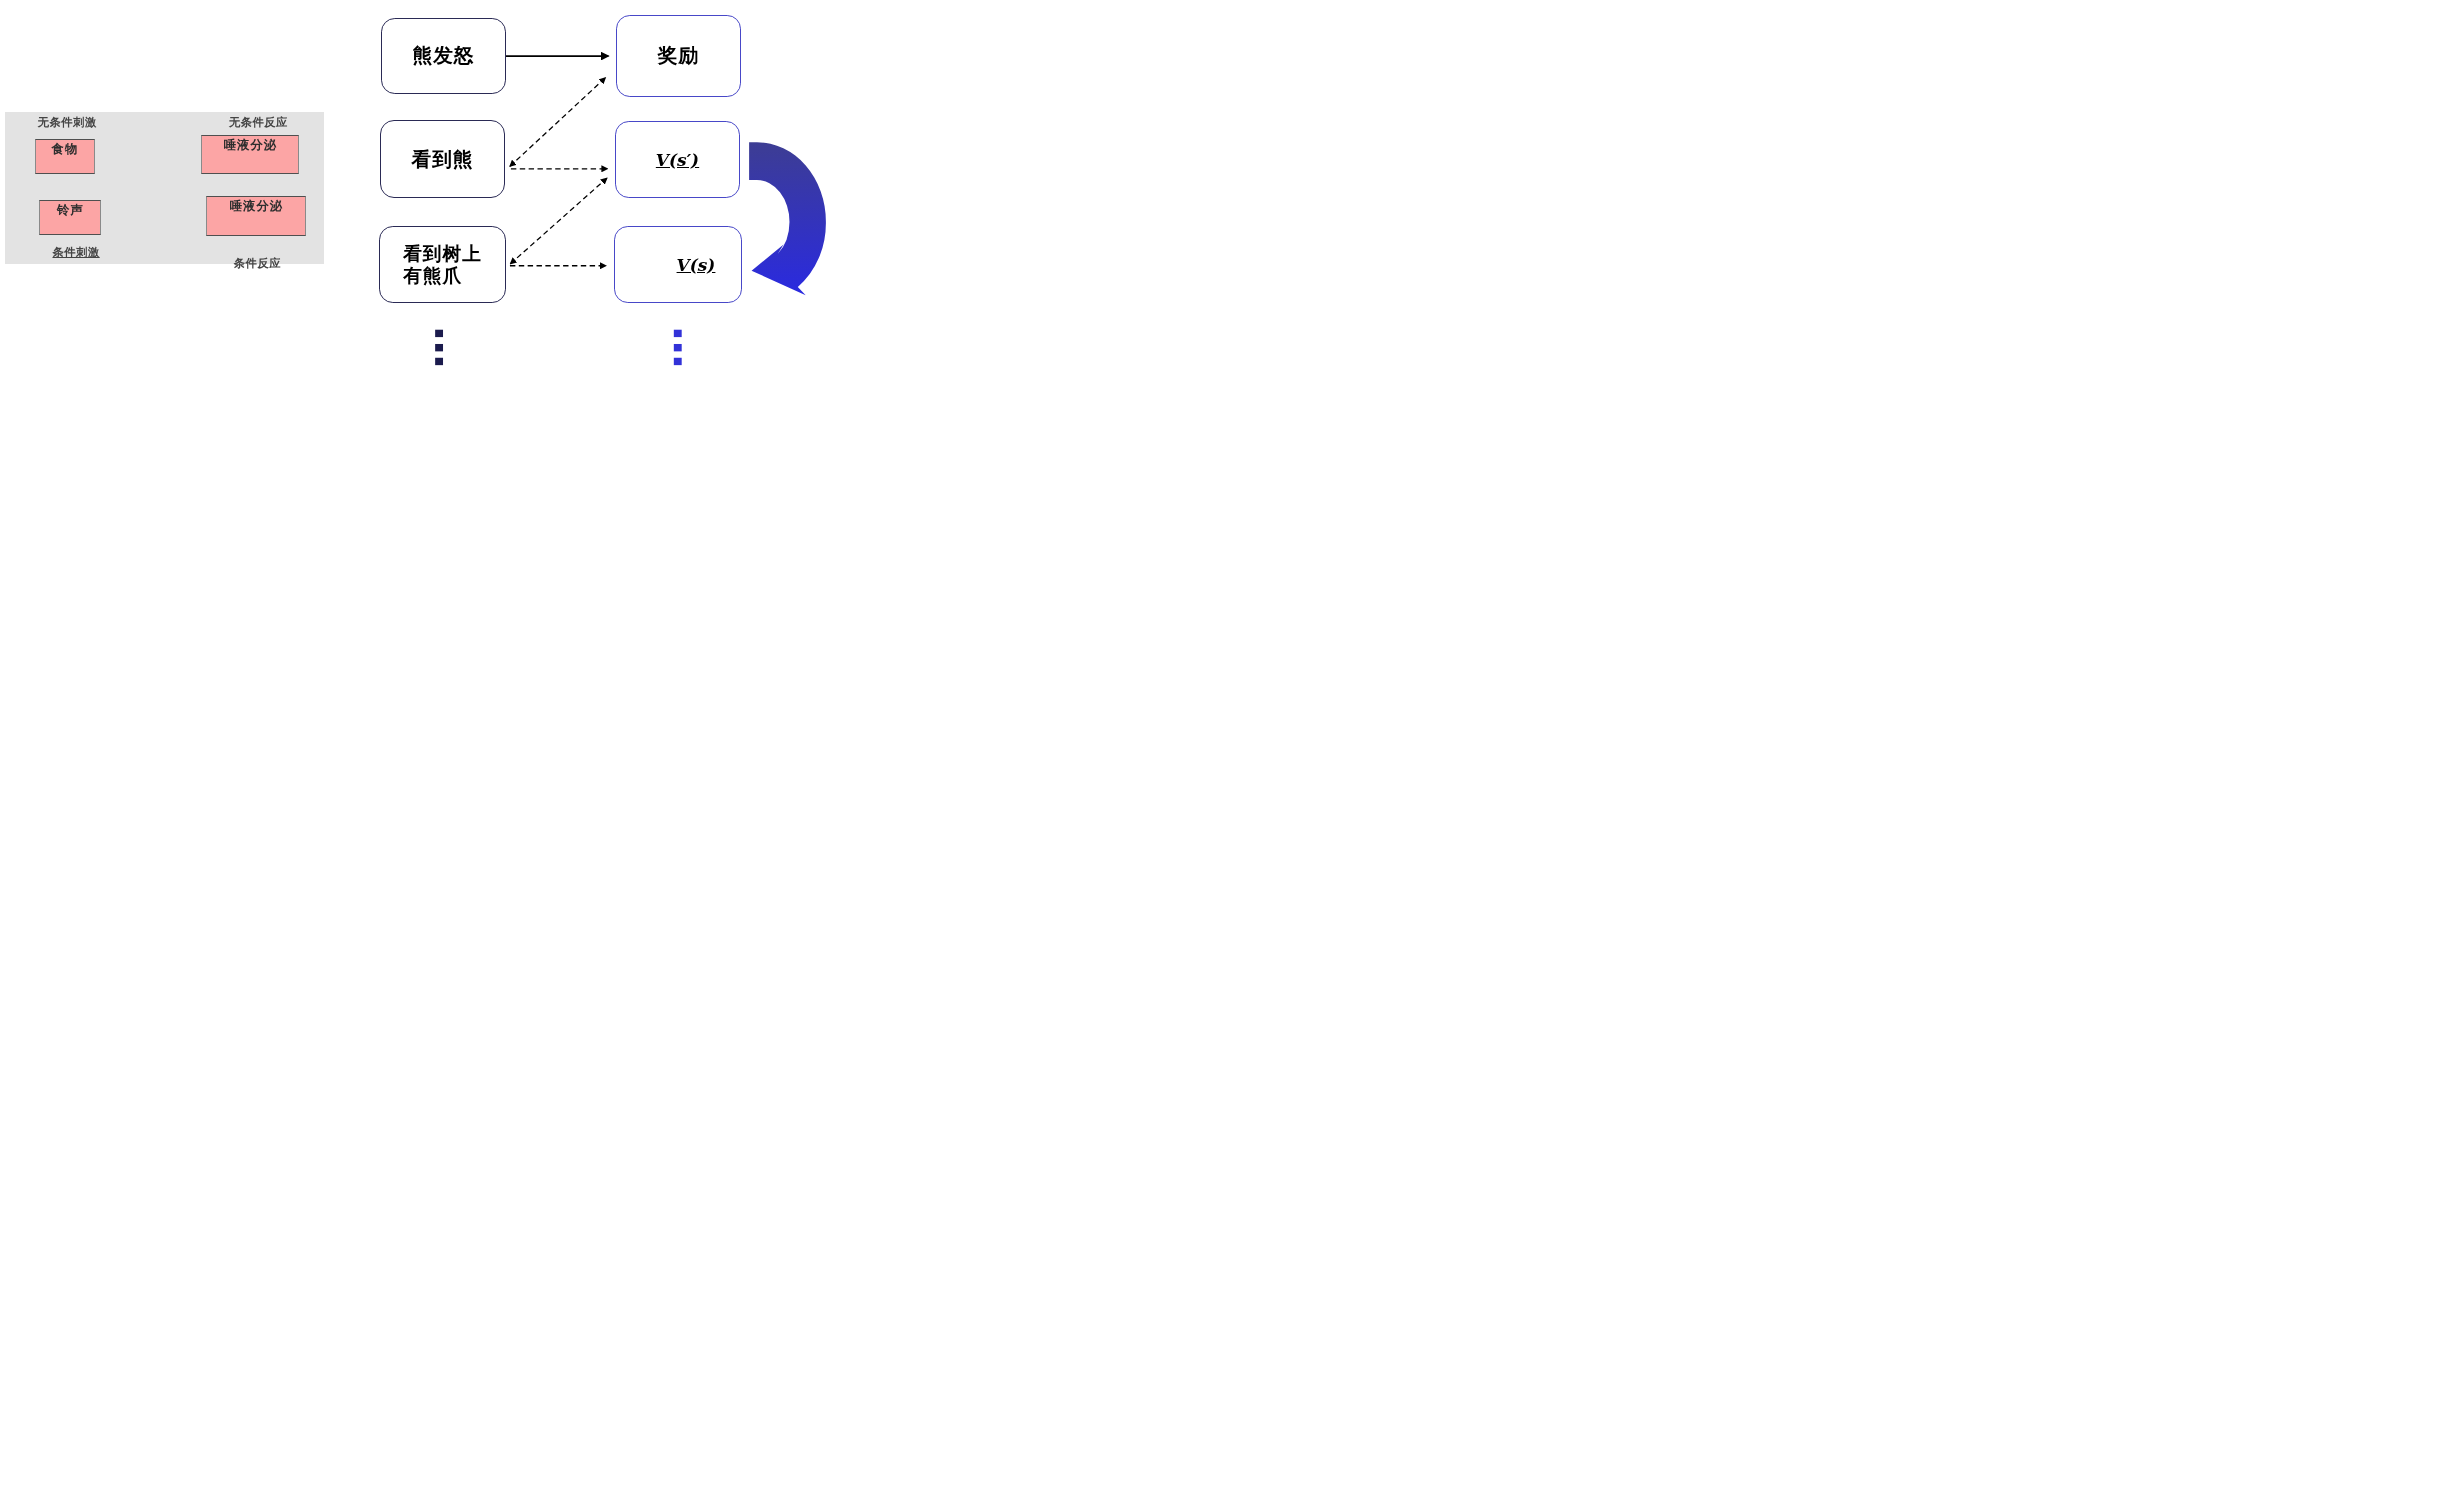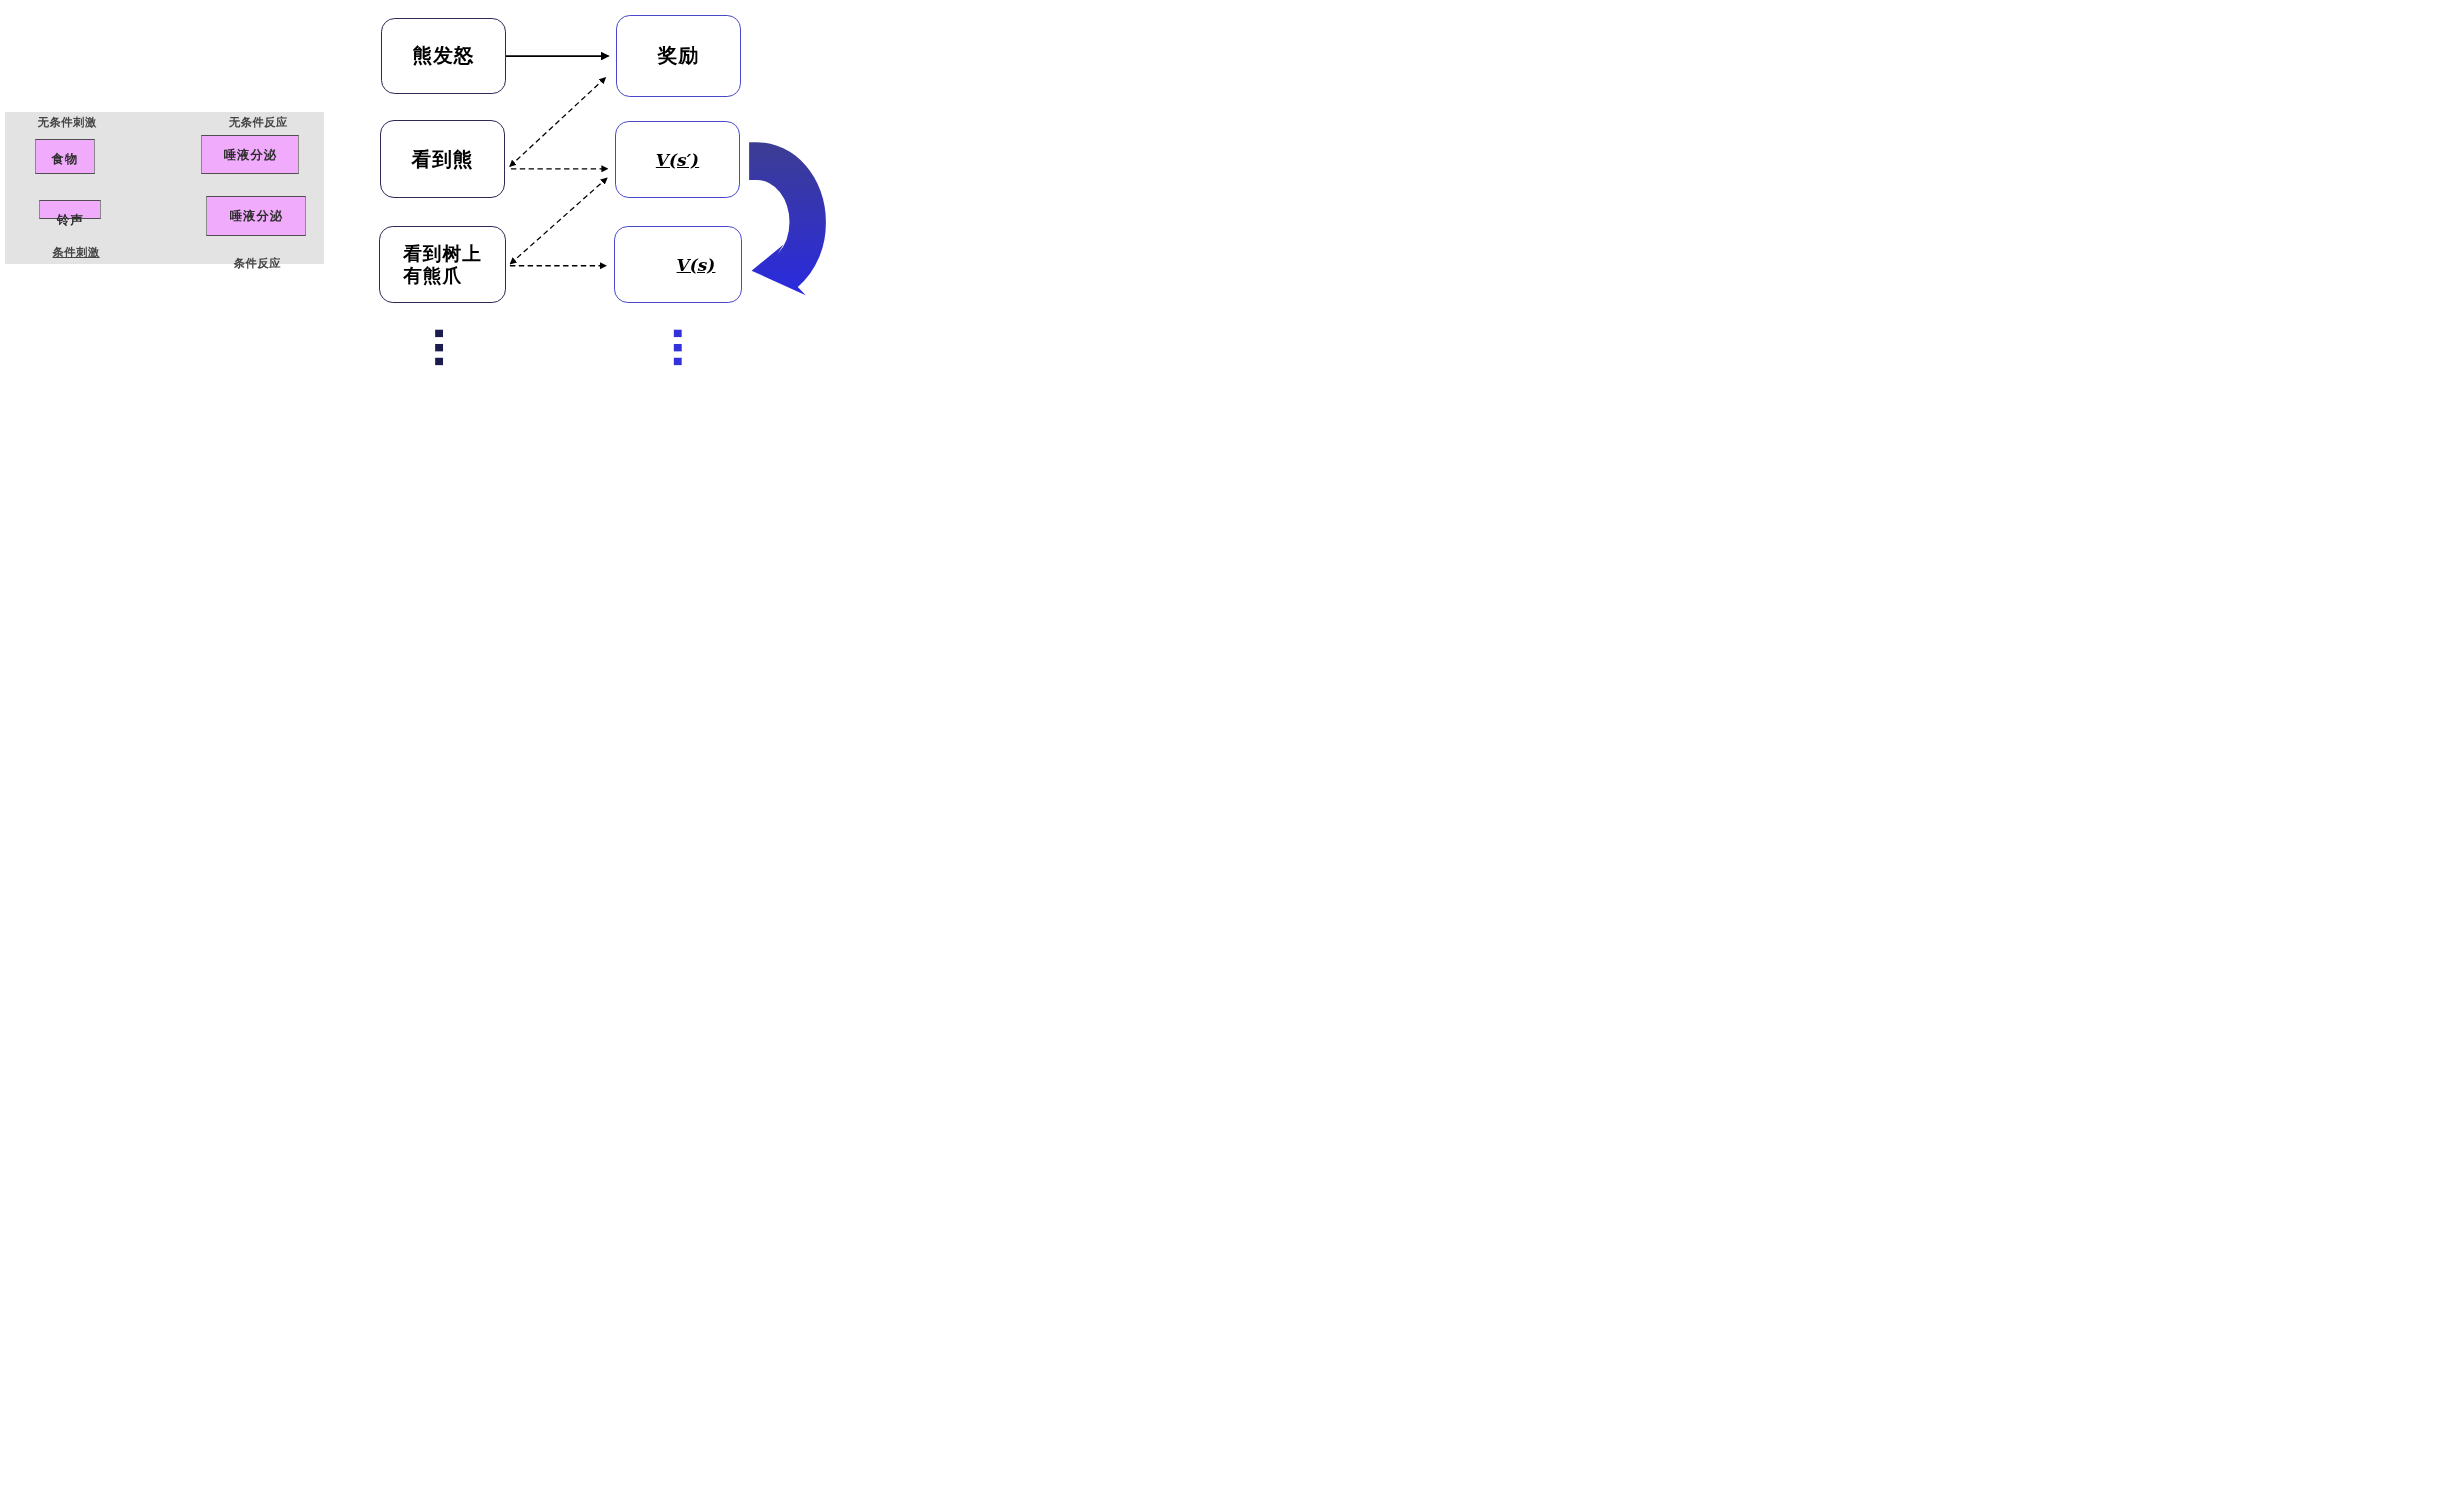--- a/index.html
+++ b/index.html
@@ -9,26 +9,26 @@
   }
   #gfx{position:absolute;left:0;top:0;width:826px;height:374px;}
 
   
   .gray-panel{position:absolute;left:5.4px;top:112px;width:319px;height:152px;background:#e3e3e3;}
   .gp-label{
     position:absolute;width:98px;text-align:center;font-size:11.3px;font-weight:600;
     color:#454545;letter-spacing:0.5px;white-space:nowrap;
   }
   .gp-box{
-    position:absolute;background:#f0abfc;
+    position:absolute;background:#fca5a5;
     border-left:0.5px solid #8a8a8a;border-right:0.5px solid #8a8a8a;
     border-top:1.5px solid #4f4f4f;border-bottom:1.5px solid #4f4f4f;
     display:flex;justify-content:center;align-items:flex-start;
     font-size:12.3px;font-weight:600;color:#2e2e2e;letter-spacing:1px;
-    box-sizing:border-box;padding-top:11px;
+    box-sizing:border-box;padding-top:1px;
   }
 
   
   .node{
     position:absolute;background:#ffffff;border-radius:13.8px;box-sizing:border-box;
     display:flex;justify-content:center;align-items:center;text-align:left;
     font-size:19.7px;font-weight:700;color:#000000;letter-spacing:1px;
   }
   .state{border:1.5px solid #2a2a55;}
   .value{border:1.5px solid #4848c8;}
@@ -91,21 +91,21 @@
       <rect x="1369" y="727" width="16" height="15"></rect>
     </g>
   </svg>
 
   <div class="gray-panel">
     <div class="gp-label" style="left:12.8px;top:2.5px;">无条件刺激</div>
     <div class="gp-label" style="left:204px;top:2.5px;">无条件反应</div>
 
     <div class="gp-box" style="left:29.5px;top:27px;width:60px;height:35px;">食物</div>
     <div class="gp-box" style="left:196px;top:22.7px;width:98px;height:39px;">唾液分泌</div>
-    <div class="gp-box" style="left:34px;top:88px;width:62px;height:19px;">铃声</div>
+    <div class="gp-box" style="left:34px;top:88px;width:62px;height:35px;">铃声</div>
     <div class="gp-box" style="left:201px;top:84px;width:100px;height:40px;">唾液分泌</div>
 
     <div class="gp-label" style="left:21.7px;top:133px;text-decoration:underline;">条件刺激</div>
     <div class="gp-label" style="left:203px;top:144px;">条件反应</div>
   </div>
 
   <div class="node state" style="left:381px;top:17.7px;width:125px;height:76px;">熊发怒</div>
   <div class="node value" style="left:616px;top:14.8px;width:125px;height:82px;">奖励</div>
 
   <div class="node state" style="left:380px;top:120px;width:125px;height:78px;border-radius:14px;">看到熊</div>

